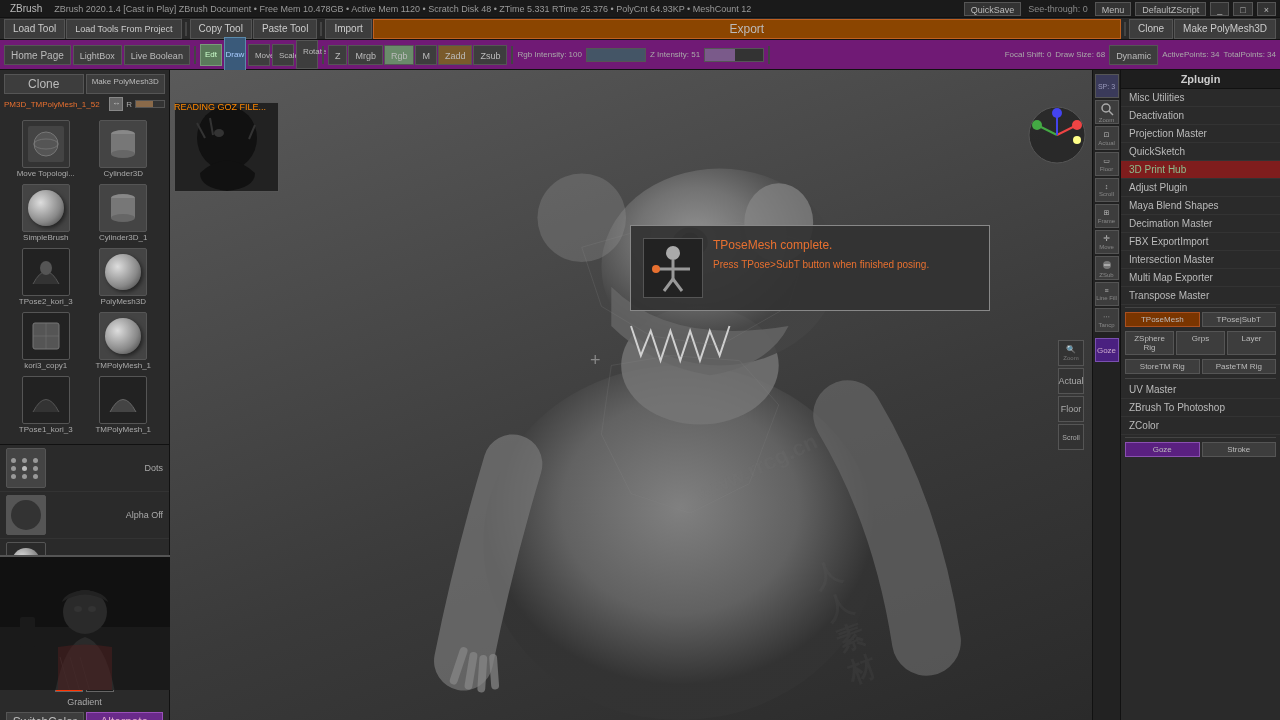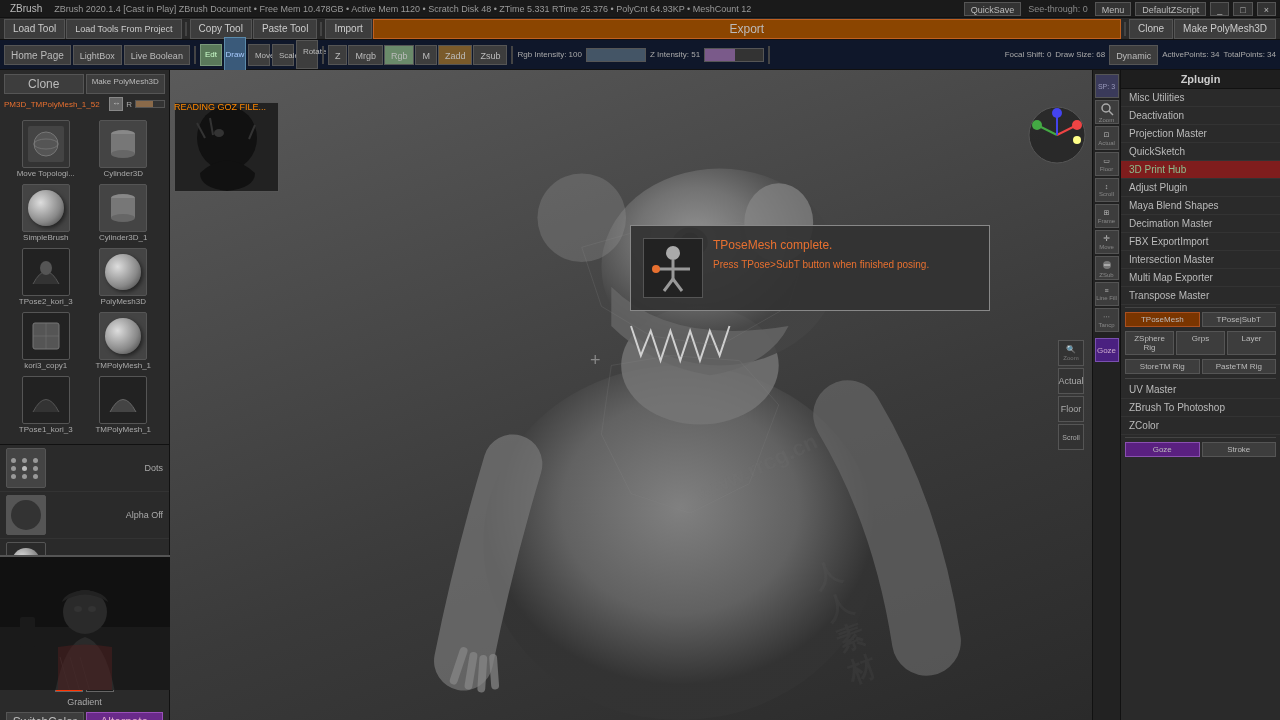--- a/index.html
+++ b/index.html
@@ -464,21 +464,21 @@
   <div class="tool-btn">Copy Tool</div>
   <div class="tool-btn">Paste Tool</div>
   <div style="width:2px;height:14px;background:#444;margin:0 2px;"></div>
   <div class="tool-btn">Import</div>
   <div class="tool-btn panel-btn orange">Export</div>
   <div style="width:2px;height:14px;background:#444;margin:0 2px;"></div>
   <div class="tool-btn">Clone</div>
   <div class="tool-btn">Make PolyMesh3D</div>
 </div>
 
-<div style="width:100%;height:30px;background:#0f172a;display:flex;align-items:center;padding:0 4px;gap:2px;border-bottom:1px solid #111;">
+<div style="width:100%;height:30px;background:#701a75;display:flex;align-items:center;padding:0 4px;gap:2px;border-bottom:1px solid #111;">
   <div class="vp-btn" style="font-size:10px;">Home Page</div>
   <div class="vp-btn">LightBox</div>
   <div class="vp-btn">Live Boolean</div>
   <div style="width:2px;height:18px;background:#444;margin:0 2px;"></div>
 
   <div style="display:flex;gap:2px;align-items:center;">
     <div class="vp-btn" style="width:22px;height:22px;background:#5a7a5a;border-color:#7a9a7a;display:flex;align-items:center;justify-content:center;">
         <span style="font-size:8px;color:#cfc;">Edt</span>
       </div>
     <div class="vp-btn" style="width:22px;height:36px;background:#3a5a7a;border-color:#5a8aaa;display:flex;align-items:center;justify-content:center;">

